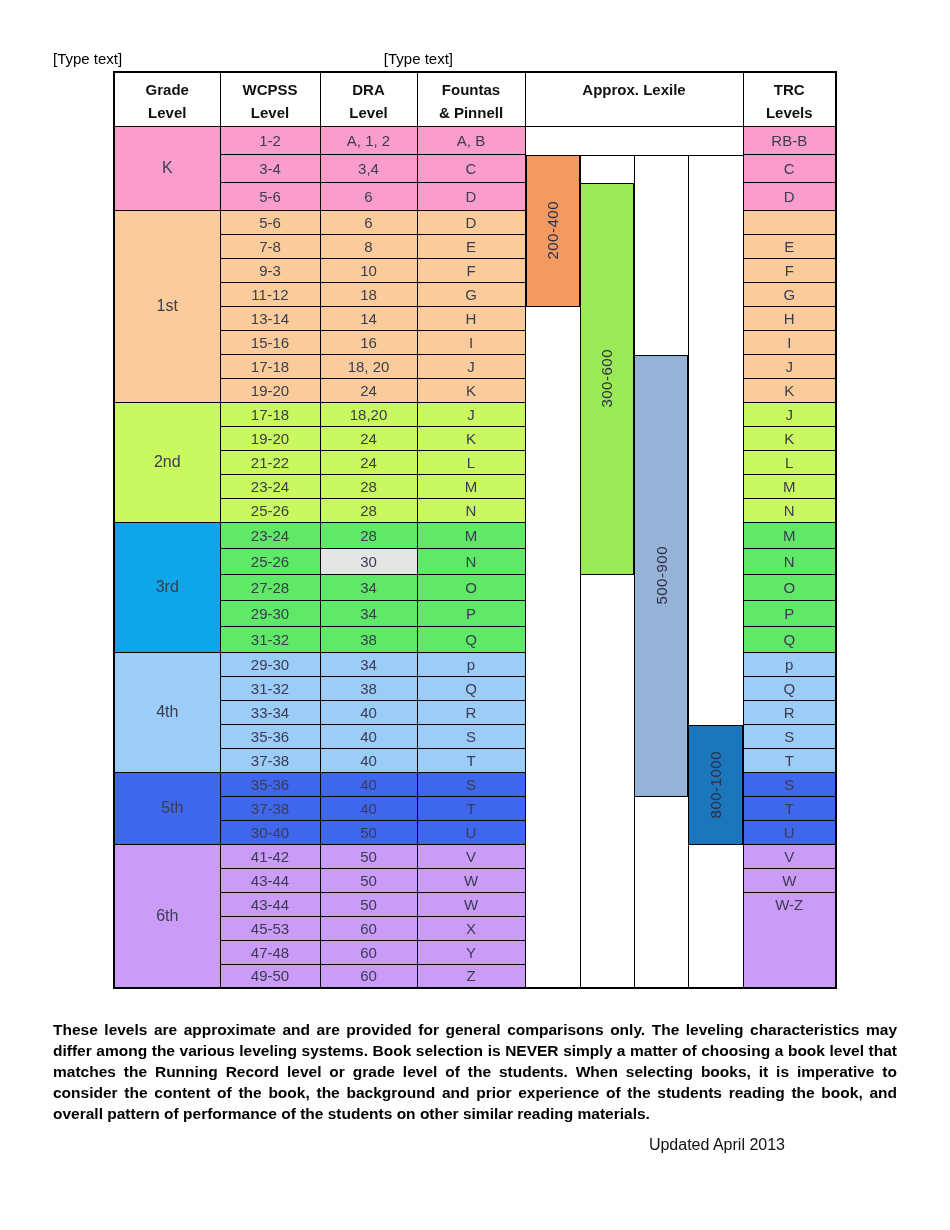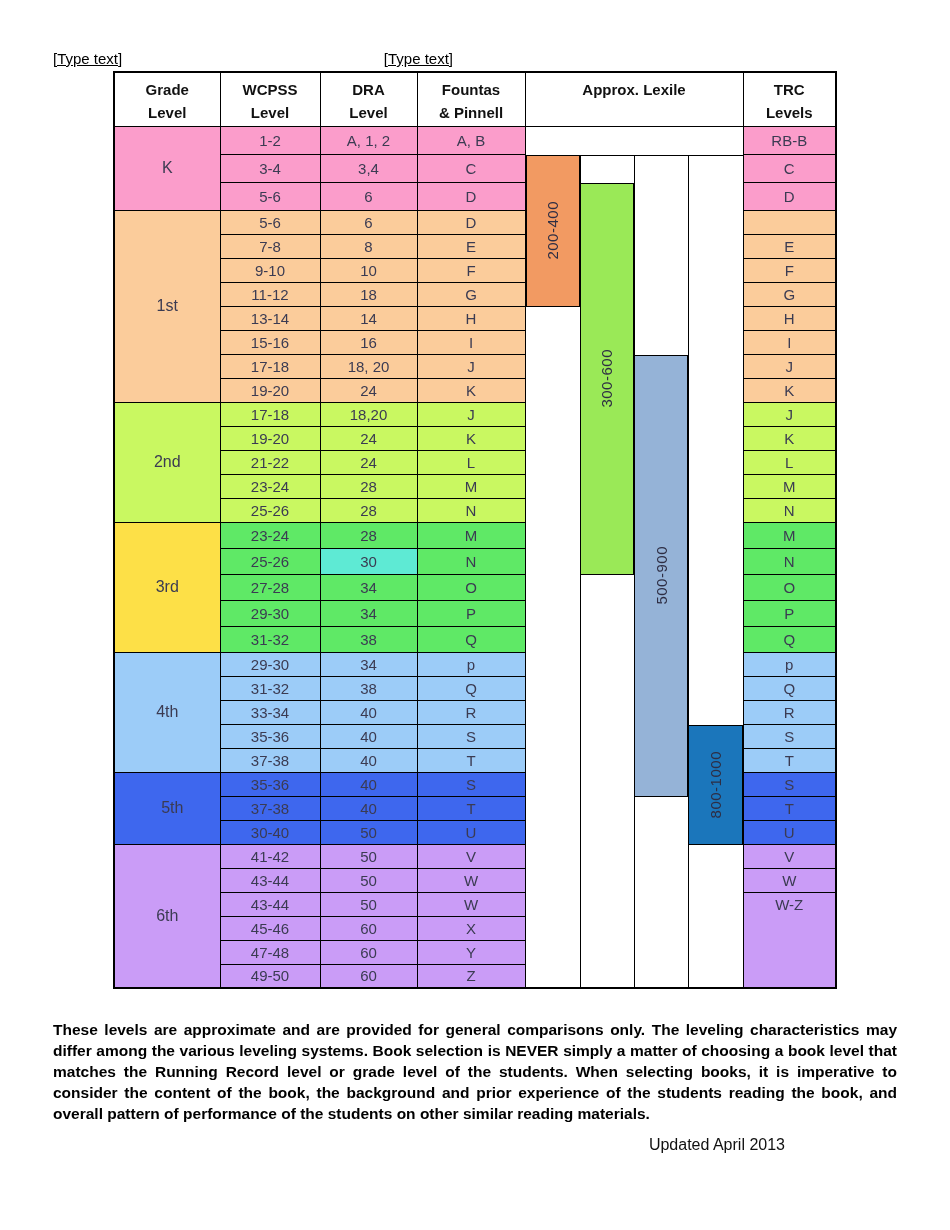--- a/index.html
+++ b/index.html
@@ -2,21 +2,21 @@
 <html><head>
 <meta charset="utf-8">
 <style>
   html,body{margin:0;padding:0;}
   body{
     width:950px;height:1230px;background:#ffffff;
     font-family:"Liberation Sans", sans-serif;color:#000;
     position:relative;overflow:hidden;
   }
   .page{box-sizing:border-box;width:950px;height:1230px;padding-top:50px;}
-  .top-line{display:flex;align-items:baseline;margin:0 53px;text-decoration:underline;}
+  .top-line{display:flex;align-items:baseline;margin:0 53px;}
   .ph{width:200px;font-size:15px;color:#000;}
   .ph.right{text-align:right;}
   .title{flex:1;text-align:center;font-size:21px;letter-spacing:.2px;color:#1a1a1a;}
   table.conv{
     border-collapse:collapse;margin:4px auto 0 auto;table-layout:fixed;
     border:2px solid #000;width:722px;
   }
   th{
     border:1px solid #000;font-weight:bold;font-size:15px;line-height:1.55;
     vertical-align:top;padding-top:5px;background:#fff;text-align:center;color:#111;
@@ -120,21 +120,21 @@
           <td style="background: rgb(251, 204, 155);">D</td>
           <td style="background: rgb(251, 204, 155);"></td>
         </tr>
         <tr style="height: 24px;">
           <td style="background: rgb(251, 204, 155);">7-8</td>
           <td style="background: rgb(251, 204, 155);">8</td>
           <td style="background: rgb(251, 204, 155);">E</td>
           <td style="background: rgb(251, 204, 155);">E</td>
         </tr>
         <tr style="height: 24px;">
-          <td style="background: rgb(251, 204, 155);">9-10</td>
+          <td style="background: rgb(251, 204, 155);">9-3</td>
           <td style="background: rgb(251, 204, 155);">10</td>
           <td style="background: rgb(251, 204, 155);">F</td>
           <td style="background: rgb(251, 204, 155);">F</td>
         </tr>
         <tr style="height: 24px;">
           <td style="background: rgb(251, 204, 155);">11-12</td>
           <td style="background: rgb(251, 204, 155);">18</td>
           <td style="background: rgb(251, 204, 155);">G</td>
           <td style="background: rgb(251, 204, 155);">G</td>
         </tr>
@@ -187,29 +187,29 @@
           <td style="background: rgb(201, 248, 97);">M</td>
           <td style="background: rgb(201, 248, 97);">M</td>
         </tr>
         <tr style="height: 24px;">
           <td style="background: rgb(201, 248, 97);">25-26</td>
           <td style="background: rgb(201, 248, 97);">28</td>
           <td style="background: rgb(201, 248, 97);">N</td>
           <td style="background: rgb(201, 248, 97);">N</td>
         </tr>
         <tr style="height: 26px;">
-          <td rowspan="5" class="grade" style="background: #fde047;">3rd</td>
+          <td rowspan="5" class="grade" style="background: #0ea5e9;">3rd</td>
           <td style="background: rgb(95, 233, 102);">23-24</td>
           <td style="background: rgb(95, 233, 102);">28</td>
           <td style="background: rgb(95, 233, 102);">M</td>
           <td style="background: rgb(95, 233, 102);">M</td>
         </tr>
         <tr style="height: 26px;">
           <td style="background: rgb(95, 233, 102);">25-26</td>
-          <td style="background: #5eead4; margin-top: 44px;">30</td>
+          <td style="background: #e5e5e5; margin-top: 44px;">30</td>
           <td style="background: rgb(95, 233, 102);">N</td>
           <td style="background: rgb(95, 233, 102);">N</td>
         </tr>
         <tr style="height: 26px;">
           <td style="background: rgb(95, 233, 102);">27-28</td>
           <td style="background: rgb(95, 233, 102);">34</td>
           <td style="background: rgb(95, 233, 102);">O</td>
           <td style="background: rgb(95, 233, 102);">O</td>
         </tr>
         <tr style="height: 26px;">
@@ -287,21 +287,21 @@
           <td style="background: rgb(202, 156, 247);">W</td>
           <td style="background: rgb(202, 156, 247);">W</td>
         </tr>
         <tr style="height: 24px;">
           <td style="background: rgb(202, 156, 247);">43-44</td>
           <td style="background: rgb(202, 156, 247);">50</td>
           <td style="background: rgb(202, 156, 247);">W</td>
           <td rowspan="4" style="background: rgb(202, 156, 247); vertical-align: top; padding-top: 3px;">W-Z</td>
         </tr>
         <tr style="height: 24px;">
-          <td style="background: rgb(202, 156, 247);">45-46</td>
+          <td style="background: rgb(202, 156, 247);">45-53</td>
           <td style="background: rgb(202, 156, 247);">60</td>
           <td style="background: rgb(202, 156, 247);">X</td>
         </tr>
         <tr style="height: 24px;">
           <td style="background: rgb(202, 156, 247);">47-48</td>
           <td style="background: rgb(202, 156, 247);">60</td>
           <td style="background: rgb(202, 156, 247);">Y</td>
         </tr>
         <tr style="height: 24px;">
           <td style="background: rgb(202, 156, 247);">49-50</td>

